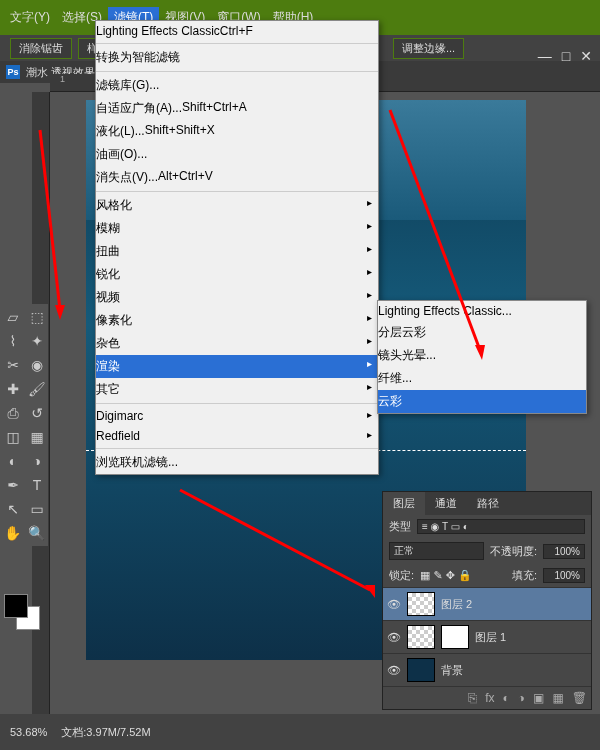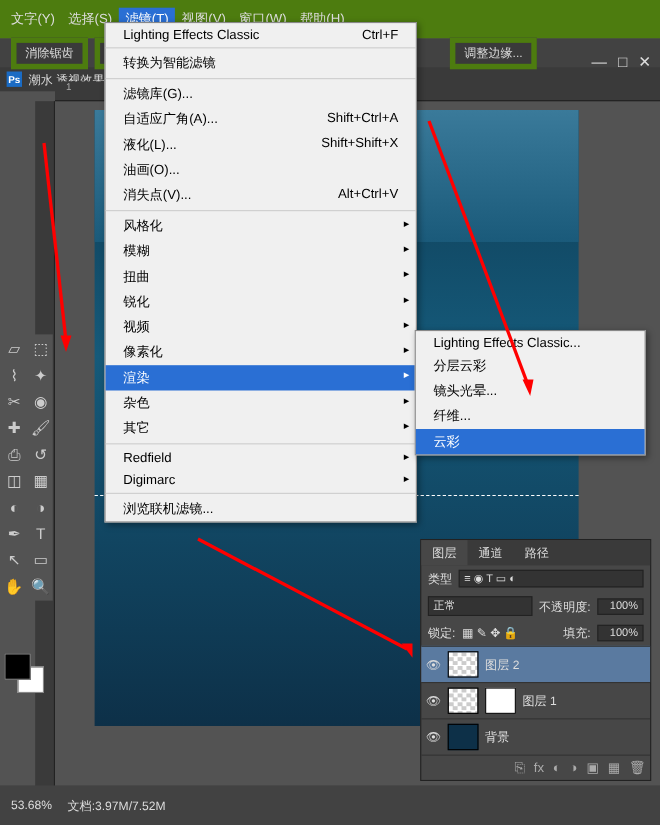--- a/index.html
+++ b/index.html
@@ -1,35 +1,35 @@
 <!DOCTYPE html>
 <html><head>
 <meta charset="utf-8">
 <style>
 * { margin: 0; padding: 0; box-sizing: border-box; font-family: "Microsoft YaHei", sans-serif; }
 body { background: #535353; width: 600px; height: 750px; overflow: hidden; position: relative; font-size: 12px; color: #ddd; }
 .menubar { background: #4d7c0f; height: 35px; display: flex; align-items: center; padding-left: 4px; }
 .menubar span { padding: 2px 6px; cursor: default; }
 .optbar { background: #424242; height: 26px; display: flex; align-items: center; gap: 6px; padding-left: 10px; }
-.optbtn { background: #3a3a3a; border: 5px solid #4d7c0f; padding: 2px 8px; font-size: 11px; }
+.optbtn { background: #3a3a3a; border: 1px solid #4d7c0f; padding: 2px 8px; font-size: 11px; }
 .titlebar { background: #3a3a3a; height: 22px; display: flex; align-items: center; padding-left: 6px; font-size: 11px; }
 .ps-icon { width: 14px; height: 14px; background: #1a6bc4; color: #fff; display: inline-flex; align-items: center; justify-content: center; font-size: 9px; font-weight: bold; margin-right: 6px; }
 .winctrl { position: absolute; right: 8px; top: 48px; display: flex; gap: 10px; font-size: 14px; }
 .ruler-h { position: absolute; left: 50px; top: 74px; right: 0; height: 18px; background: #3a3a3a; border-bottom: 1px solid #222; font-size: 9px; color: #aaa; }
 .ruler-v { position: absolute; left: 32px; top: 92px; width: 18px; bottom: 30px; background: #3a3a3a; border-right: 1px solid #222; }
 .toolbox { position: absolute; left: 0; top: 304px; width: 48px; background: #535353; display: grid; grid-template-columns: 1fr 1fr; gap: 2px; padding: 2px; }
 .tool { width: 22px; height: 22px; display: flex; align-items: center; justify-content: center; font-size: 14px; color: #ccc; }
 .swatches { position: absolute; left: 4px; top: 594px; width: 38px; height: 38px; }
 .swatch-fg { position: absolute; width: 24px; height: 24px; background: #000; border: 1px solid #888; }
 .swatch-bg { position: absolute; width: 24px; height: 24px; background: #fff; border: 1px solid #888; left: 12px; top: 12px; }
 .canvas { position: absolute; left: 86px; top: 100px; width: 440px; height: 560px; background: linear-gradient(#0e3a52 0%, #155a7a 40%, #0d3048 100%); }
 .canvas-top { position: absolute; top: 0; left: 0; right: 0; height: 120px; background: linear-gradient(#3a7a9a, #1a5a7a); }
 .marquee { position: absolute; left: 0; right: 0; top: 350px; height: 1px; border-top: 1px dashed #fff; }
 .dropdown { position: absolute; left: 95px; top: 20px; width: 284px; background: #f0f0f0; color: #000; border: 1px solid #888; box-shadow: 2px 2px 6px rgba(0,0,0,.4); }
-.dditem { padding: 3px 16px; display: flex; justify-content: space-between; position: relative; }
+.dditem { padding: 3px 0; display: flex; position: relative; }
 .dditem.sub::after { content: "▸"; position: absolute; right: 6px; font-size: 10px; }
 .dditem.hl { background: #2a6fd4; color: #fff; }
 .ddsep { border-top: 1px solid #ccc; margin: 2px 0; }
 .submenu { position: absolute; left: 377px; top: 300px; width: 210px; background: #f0f0f0; color: #000; border: 1px solid #888; box-shadow: 2px 2px 6px rgba(0,0,0,.4); }
 .layers { position: absolute; right: 8px; bottom: 40px; width: 210px; background: #474747; border: 1px solid #222; font-size: 11px; }
 .ptabs { display: flex; background: #3a3a3a; }
 .ptab { padding: 4px 10px; }
 .ptab.active { background: #474747; }
 .prow { display: flex; align-items: center; padding: 4px 6px; gap: 6px; }
 .psel { background: #333; border: 1px solid #222; padding: 1px 4px; font-size: 10px; flex: 1; }
@@ -150,35 +150,35 @@
     </div>
     <div class="dditem sub">
       <span>锐化</span>
     </div>
     <div class="dditem sub">
       <span>视频</span>
     </div>
     <div class="dditem sub">
       <span>像素化</span>
     </div>
+    <div class="dditem sub">
+      <span>杂色</span>
+    </div>
     <div class="dditem sub hl">
       <span>渲染</span>
     </div>
     <div class="dditem sub">
-      <span>杂色</span>
-    </div>
-    <div class="dditem sub">
       <span>其它</span>
     </div>
     <div class="ddsep"></div>
     <div class="dditem sub">
+      <span>Digimarc</span>
+    </div>
+    <div class="dditem sub">
       <span>Redfield</span>
-    </div>
-    <div class="dditem sub">
-      <span>Digimarc</span>
     </div>
     <div class="ddsep"></div>
     <div class="dditem">
       <span>浏览联机滤镜...</span>
     </div>
   </div>
 <div class="submenu" id="sm">
     <div class="dditem">Lighting Effects Classic...</div>
     <div class="dditem">分层云彩</div>
     <div class="dditem">镜头光晕...</div>

